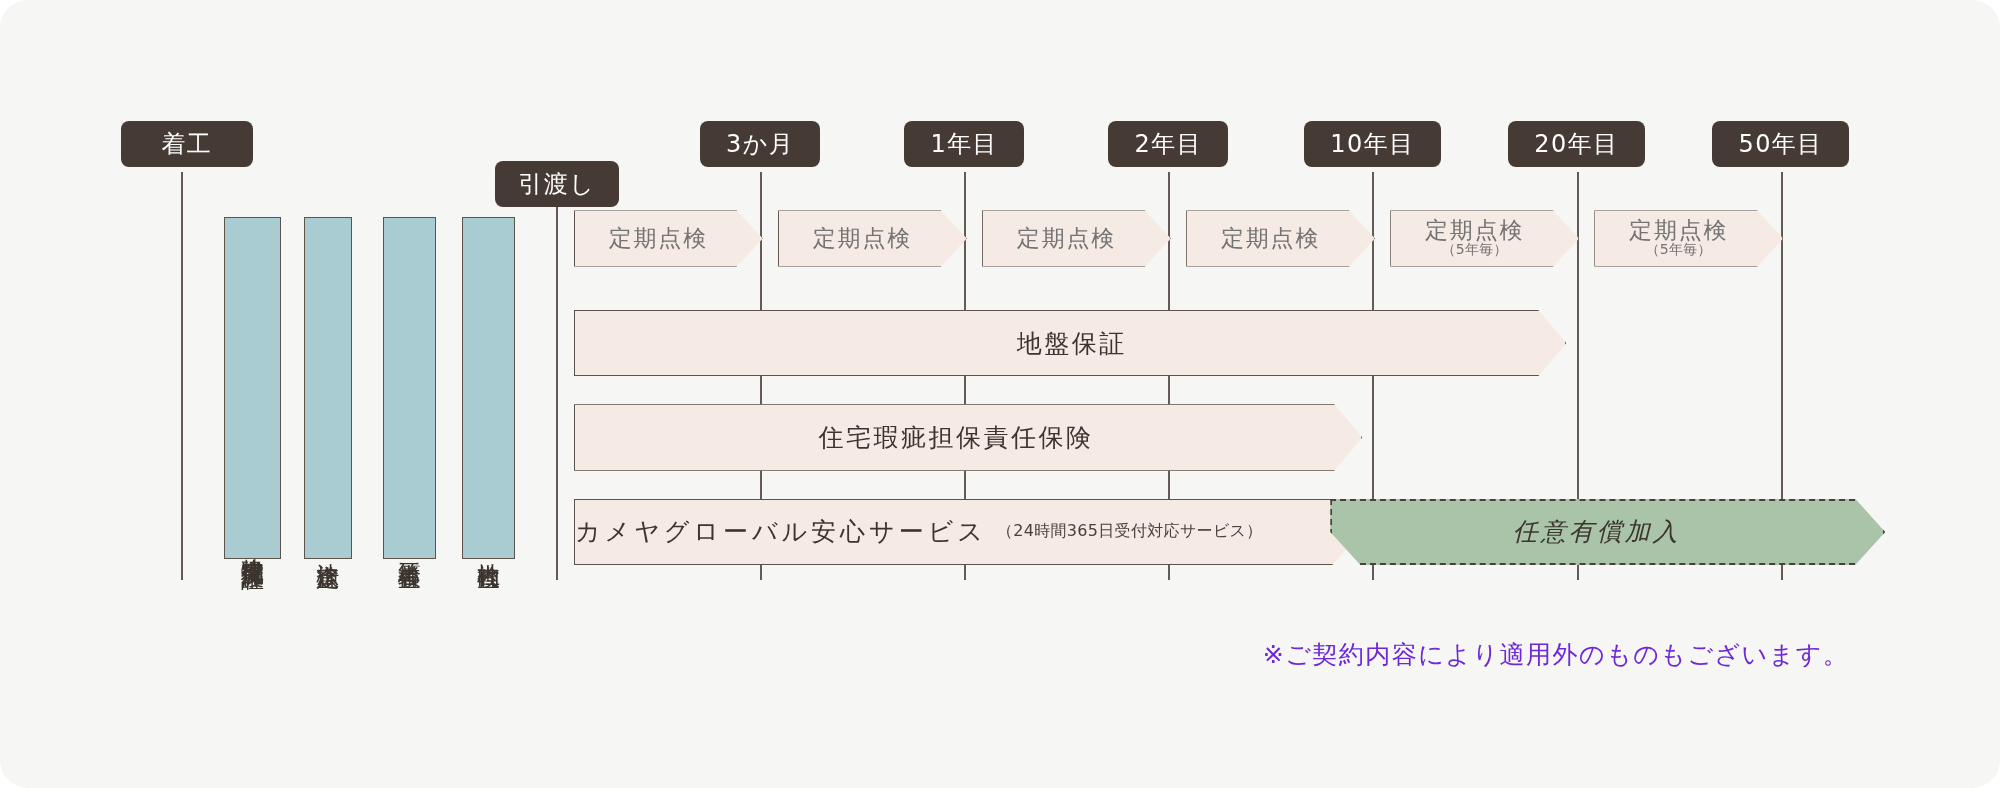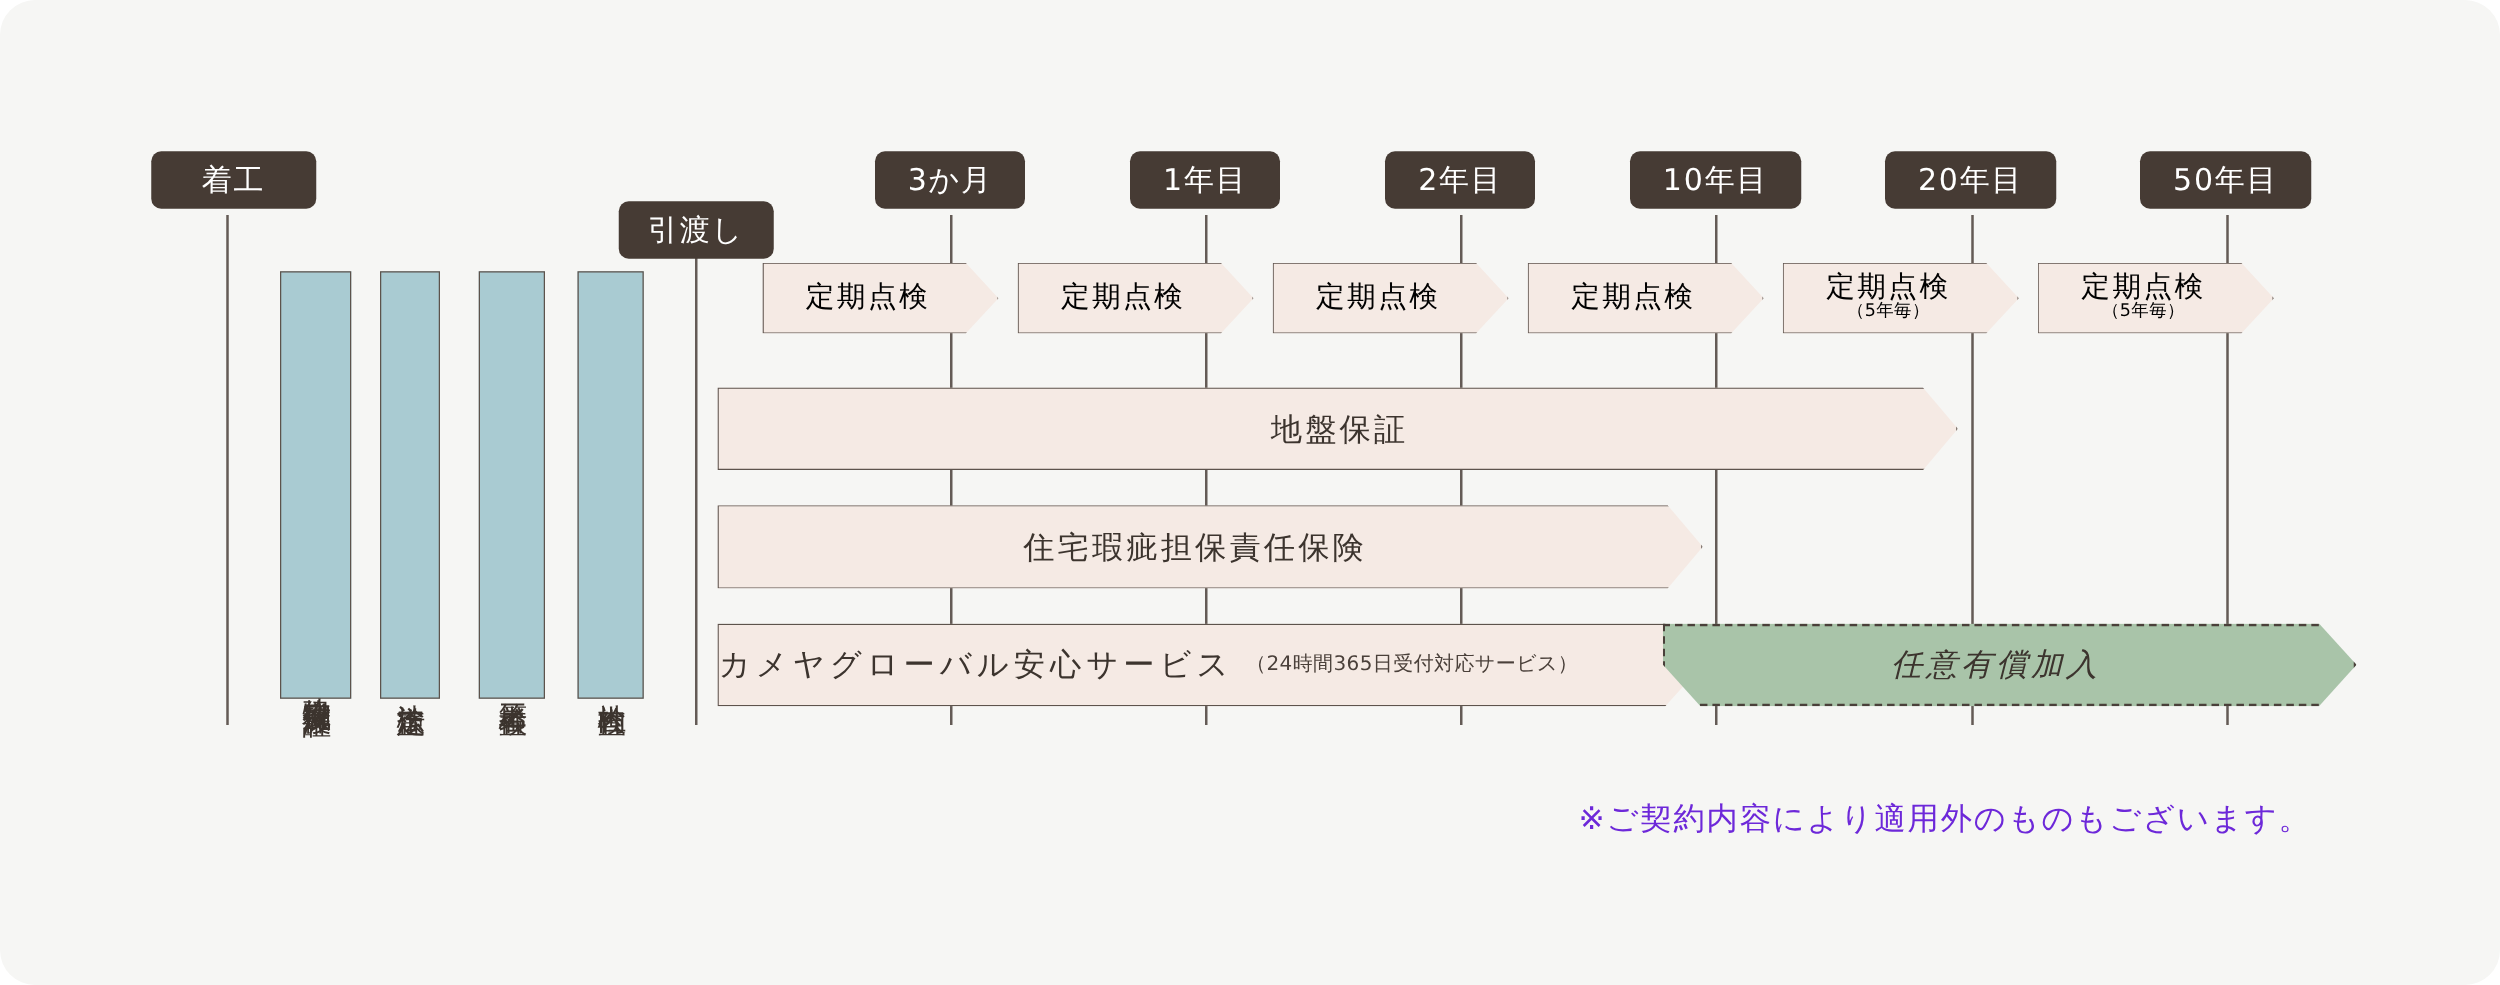--- a/index.html
+++ b/index.html
@@ -59,23 +59,22 @@
   
   .chev{
     position:absolute;
     background:#f5eae4;
     border:1.6px solid #5d534c;
     box-sizing:border-box;
     display:flex;
     flex-direction:column;
     align-items:center;
     justify-content:center;
-    color:#000000;
+    color:#737373;
     clip-path:polygon(0 0, calc(100% - 26px) 0, 100% 50%, calc(100% - 26px) 100%, 0 100%);
-    margin-left:36px;
   }
   .chev .t1{font-size:23px;letter-spacing:.08em;line-height:1.1;margin-right:20px;}
   .chev .t2{font-size:14px;letter-spacing:.02em;line-height:1.1;margin-right:20px;}
 
   
   .bar{
     position:absolute;
     background:#f5eae4;
     border:1.6px solid #5d534c;
     box-sizing:border-box;

